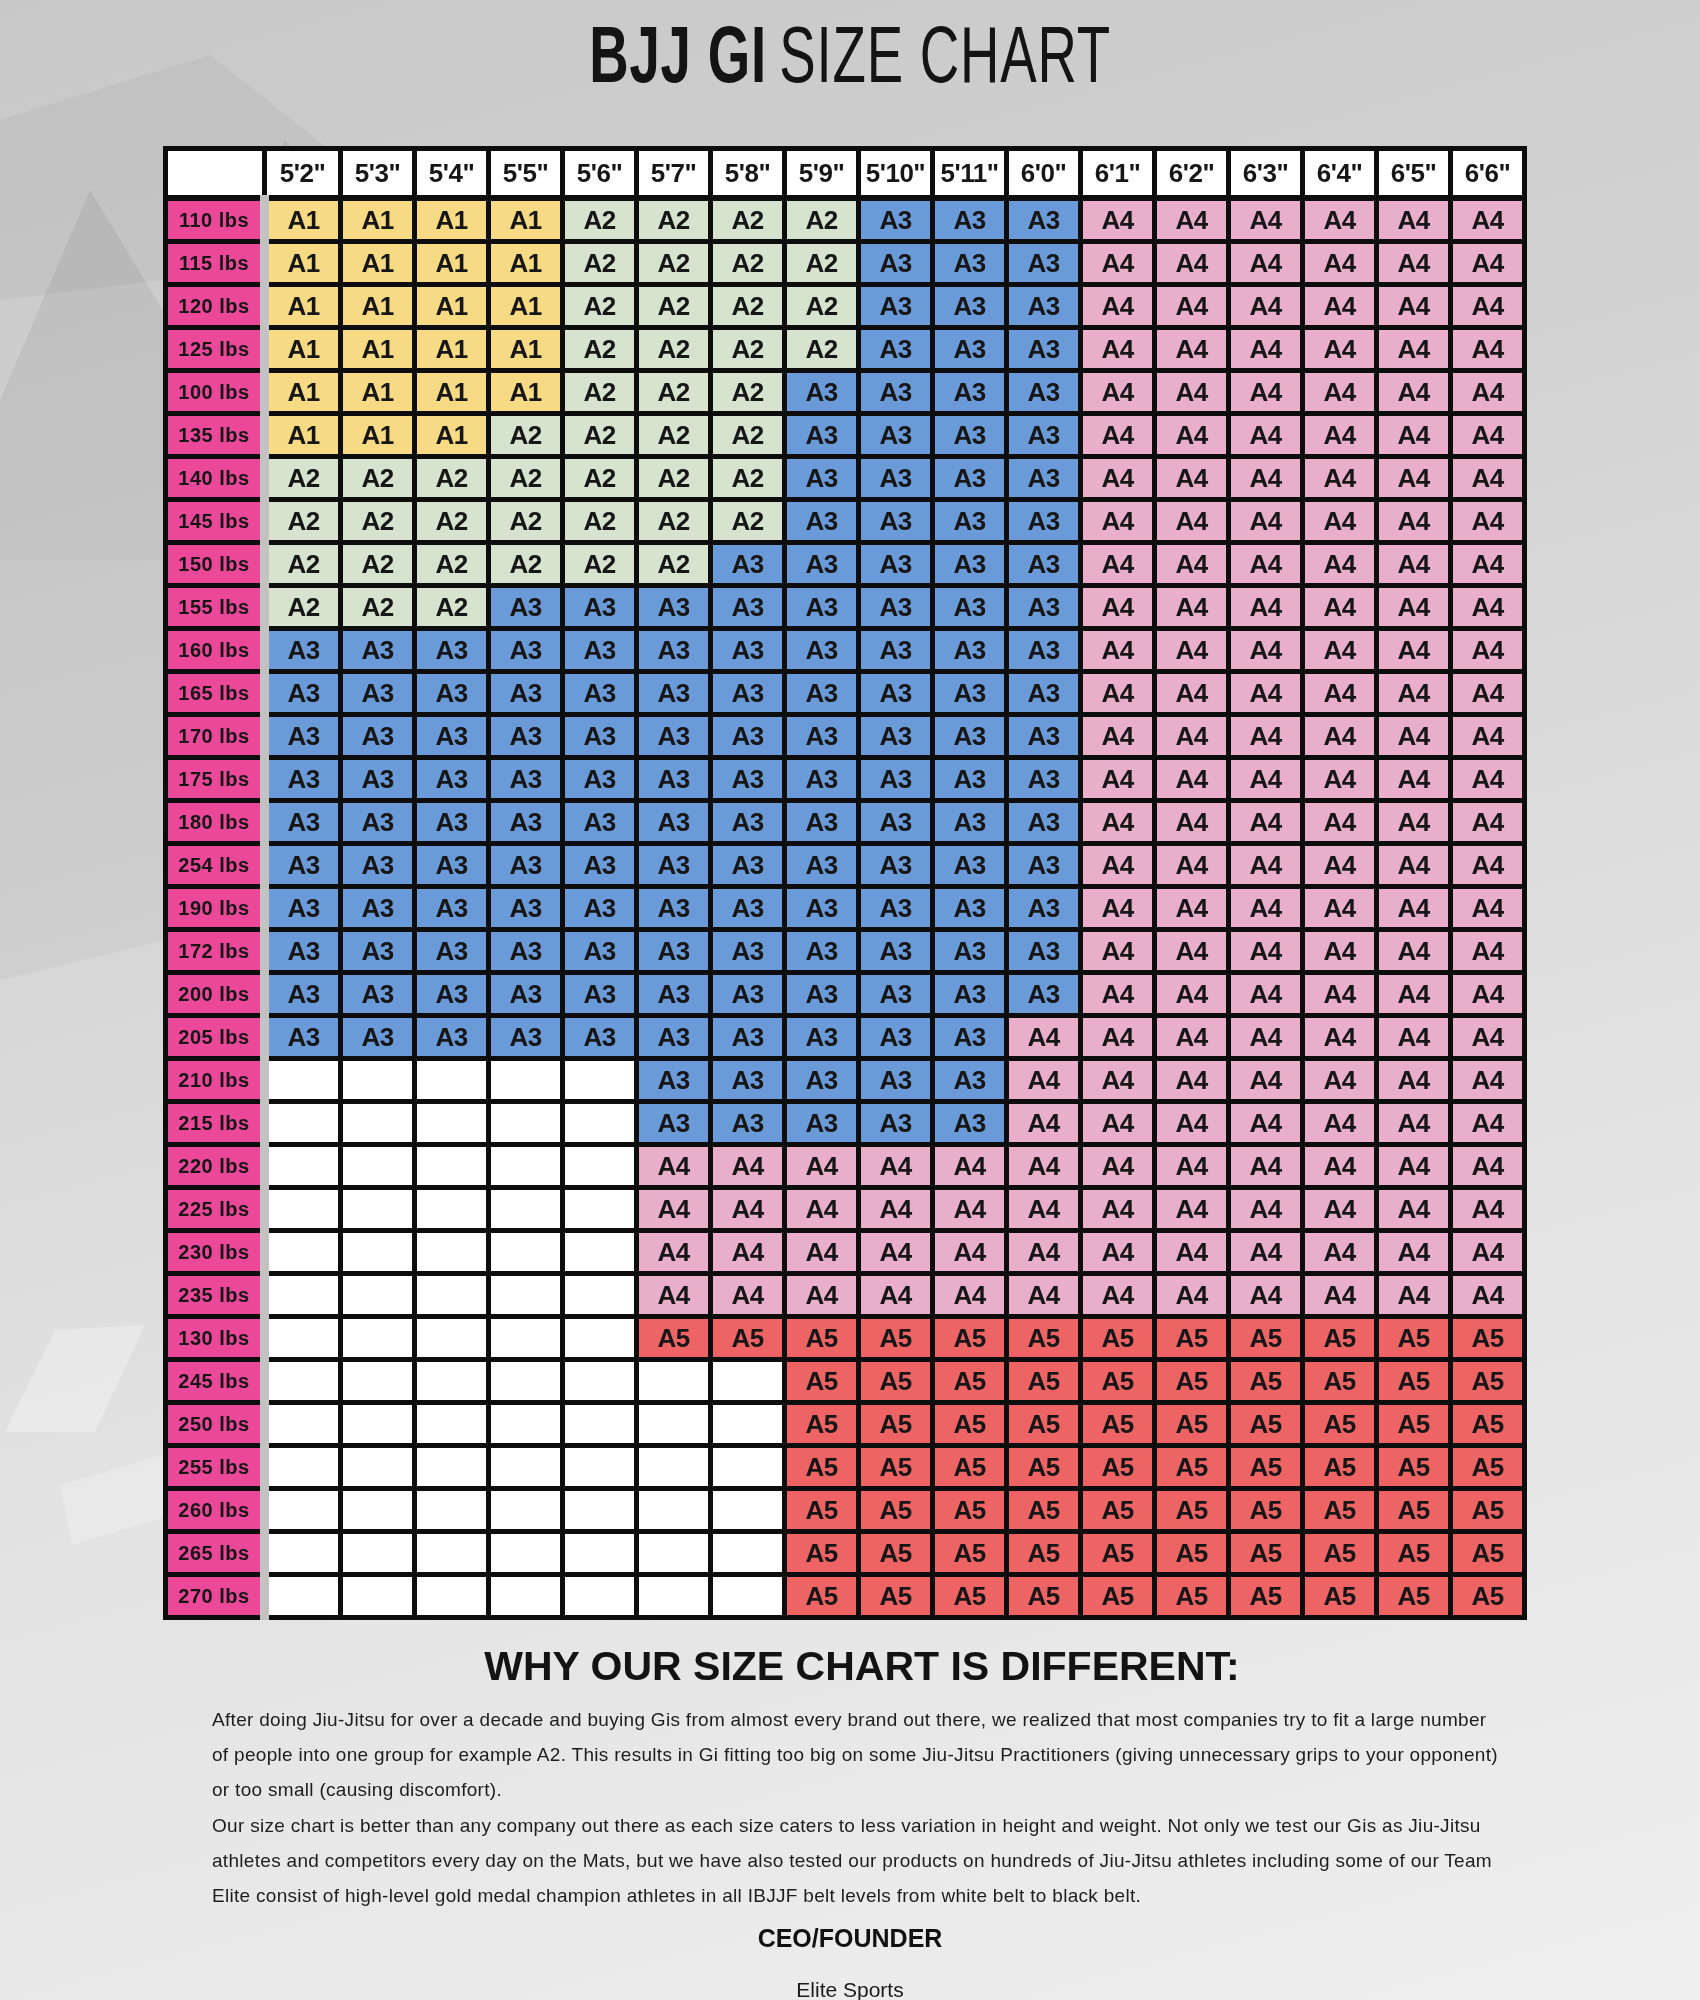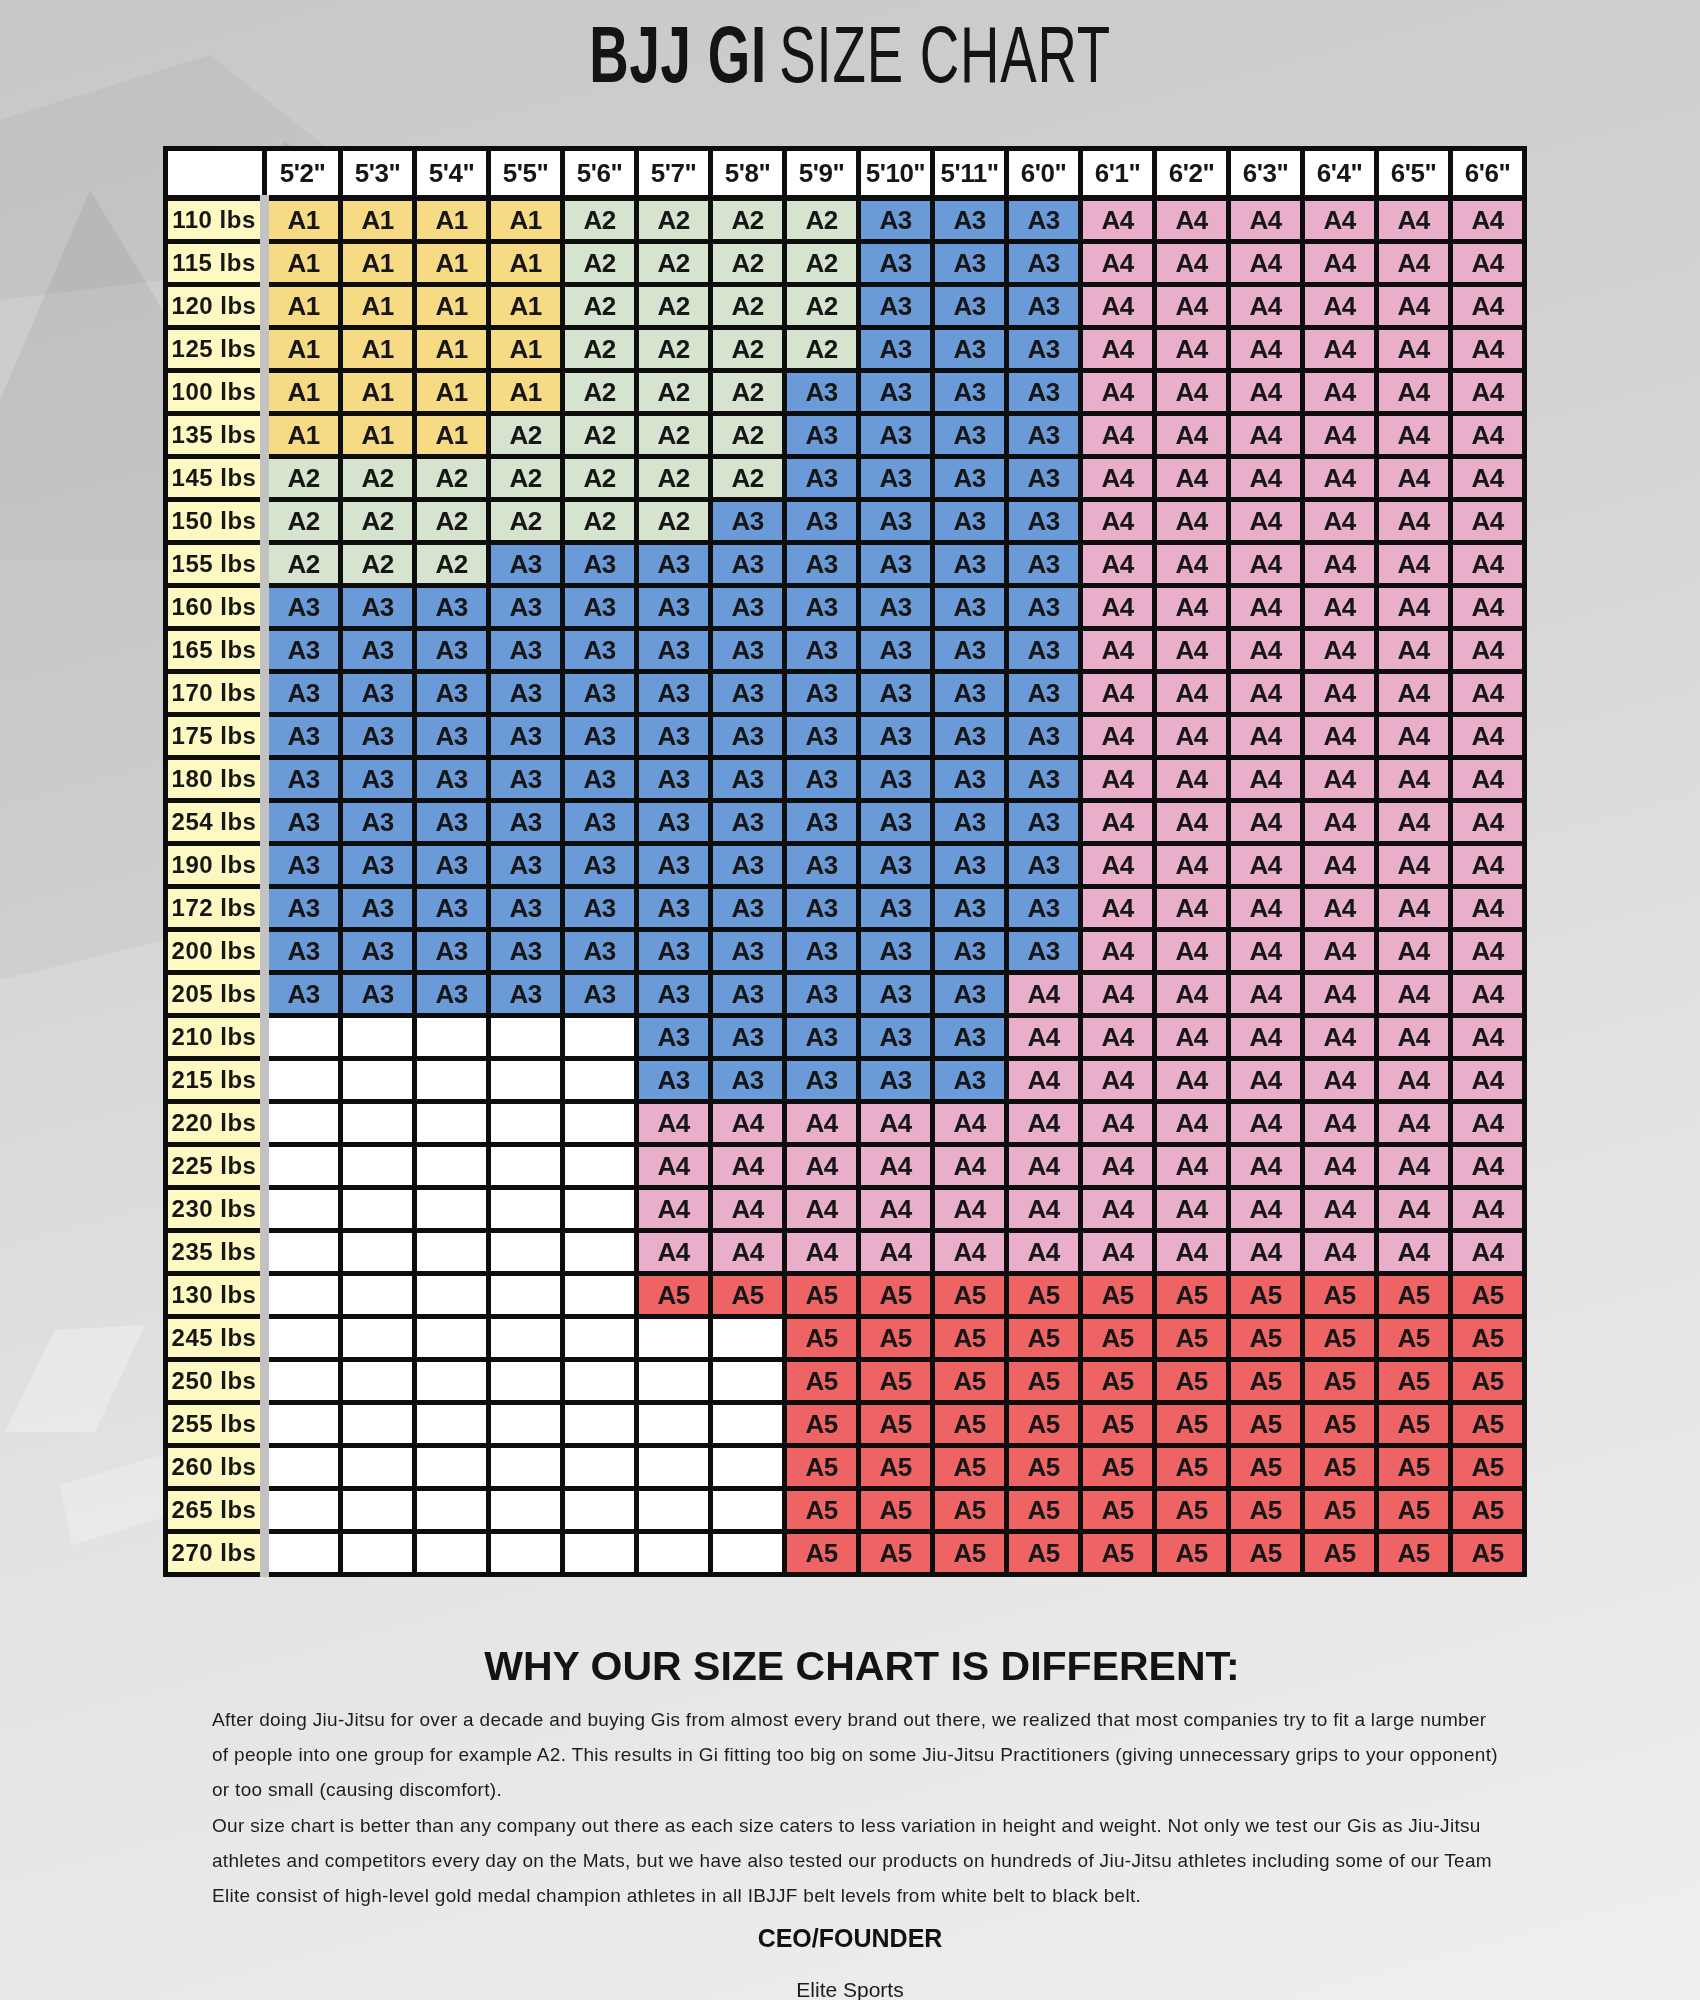--- a/index.html
+++ b/index.html
@@ -22,21 +22,21 @@
   th,td{
     border:5px solid #0d0d0d;text-align:center;vertical-align:middle;
     padding:0;color:#161616;
   }
   thead th{
     height:44px;background:#ffffff;font-size:26px;font-weight:700;
     border-bottom:6px solid #0d0d0d;letter-spacing:-0.5px;
   }
   th.corner{width:92px;}
   tbody th.wlabel{
-    width:92px;background:#fef9c3;font-size:24px;font-weight:700;
+    width:92px;background:#ec4899;font-size:20px;font-weight:700;
     letter-spacing:0.5px;border-right:9px solid #c2c2c2;margin-left:40px;
   }
   td.cell{width:69px;height:38px;font-size:26px;font-weight:700;letter-spacing:-0.5px;}
   .why-heading{
     position:absolute;top:1643px;left:0;width:100%;margin:0;text-align:center;
     font-size:41px;font-weight:700;color:#131313;letter-spacing:0;padding-left:12px;
   }
   .why-text{
     position:absolute;top:1702px;left:212px;width:1292px;
     font-size:19px;line-height:35px;letter-spacing:0.3px;color:#1d1d1d;
@@ -201,20 +201,40 @@
             <td class="cell" style="background: rgb(106, 155, 216);">A3</td>
             <td class="cell" style="background: rgb(106, 155, 216);">A3</td>
             <td class="cell" style="background: rgb(233, 175, 202);">A4</td>
             <td class="cell" style="background: rgb(233, 175, 202);">A4</td>
             <td class="cell" style="background: rgb(233, 175, 202);">A4</td>
             <td class="cell" style="background: rgb(233, 175, 202);">A4</td>
             <td class="cell" style="background: rgb(233, 175, 202);">A4</td>
             <td class="cell" style="background: rgb(233, 175, 202);">A4</td>
           </tr>
           <tr>
+            <th class="wlabel" style="border-right-color: rgb(194, 194, 194);">140 lbs</th>
+            <td class="cell" style="background: rgb(213, 227, 207);">A2</td>
+            <td class="cell" style="background: rgb(213, 227, 207);">A2</td>
+            <td class="cell" style="background: rgb(213, 227, 207);">A2</td>
+            <td class="cell" style="background: rgb(213, 227, 207);">A2</td>
+            <td class="cell" style="background: rgb(213, 227, 207);">A2</td>
+            <td class="cell" style="background: rgb(213, 227, 207);">A2</td>
+            <td class="cell" style="background: rgb(213, 227, 207);">A2</td>
+            <td class="cell" style="background: rgb(106, 155, 216);">A3</td>
+            <td class="cell" style="background: rgb(106, 155, 216);">A3</td>
+            <td class="cell" style="background: rgb(106, 155, 216);">A3</td>
+            <td class="cell" style="background: rgb(106, 155, 216);">A3</td>
+            <td class="cell" style="background: rgb(233, 175, 202);">A4</td>
+            <td class="cell" style="background: rgb(233, 175, 202);">A4</td>
+            <td class="cell" style="background: rgb(233, 175, 202);">A4</td>
+            <td class="cell" style="background: rgb(233, 175, 202);">A4</td>
+            <td class="cell" style="background: rgb(233, 175, 202);">A4</td>
+            <td class="cell" style="background: rgb(233, 175, 202);">A4</td>
+          </tr>
+          <tr>
             <th class="wlabel" style="border-right-color: rgb(194, 194, 194);">145 lbs</th>
             <td class="cell" style="background: rgb(213, 227, 207);">A2</td>
             <td class="cell" style="background: rgb(213, 227, 207);">A2</td>
             <td class="cell" style="background: rgb(213, 227, 207);">A2</td>
             <td class="cell" style="background: rgb(213, 227, 207);">A2</td>
             <td class="cell" style="background: rgb(213, 227, 207);">A2</td>
             <td class="cell" style="background: rgb(213, 227, 207);">A2</td>
             <td class="cell" style="background: rgb(213, 227, 207);">A2</td>
             <td class="cell" style="background: rgb(106, 155, 216);">A3</td>
             <td class="cell" style="background: rgb(106, 155, 216);">A3</td>

